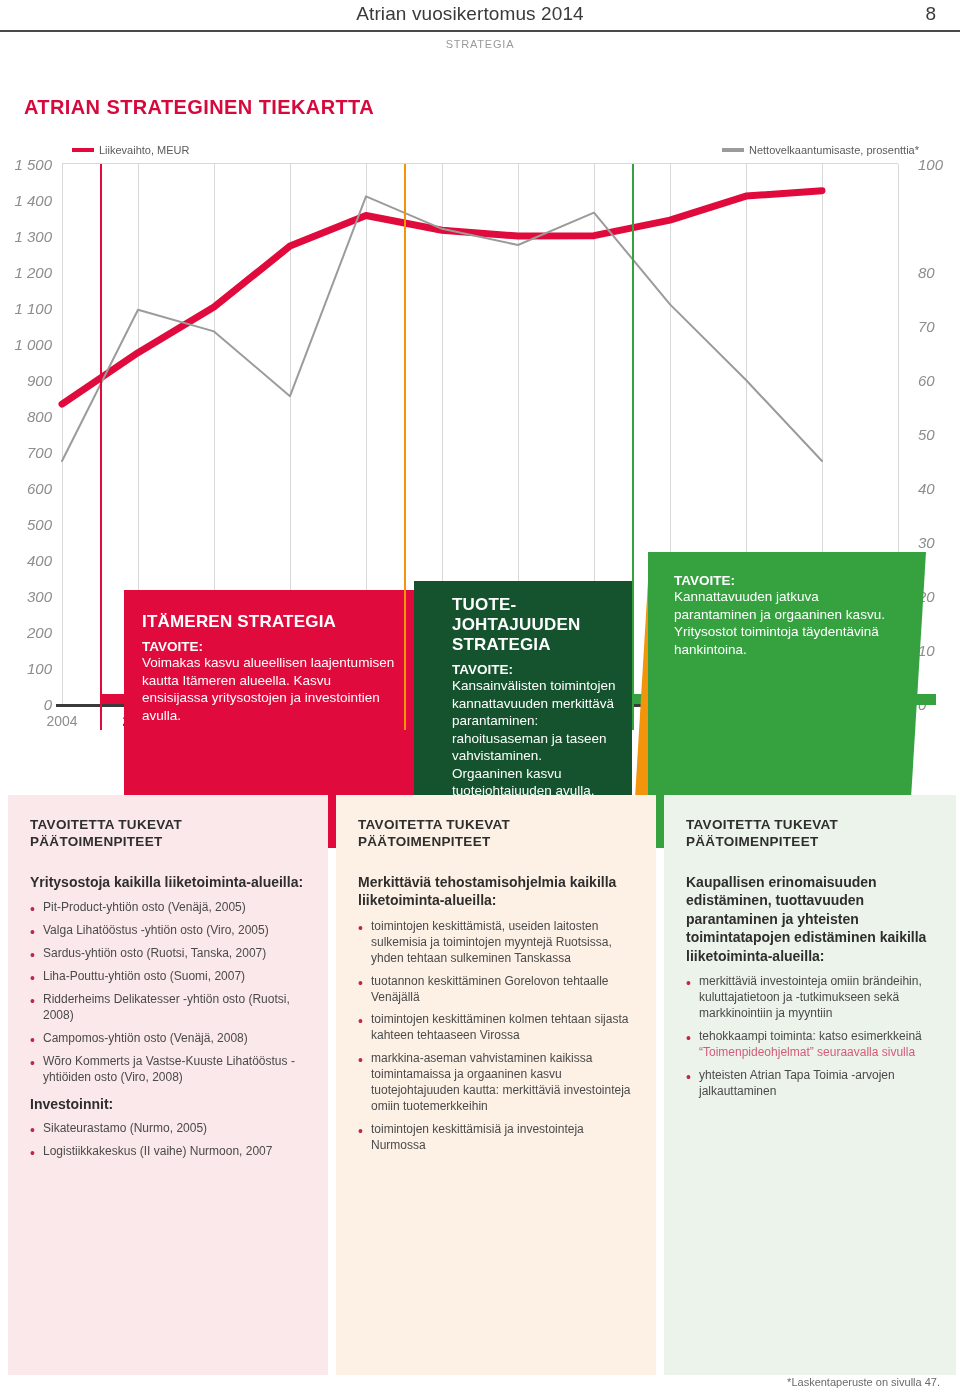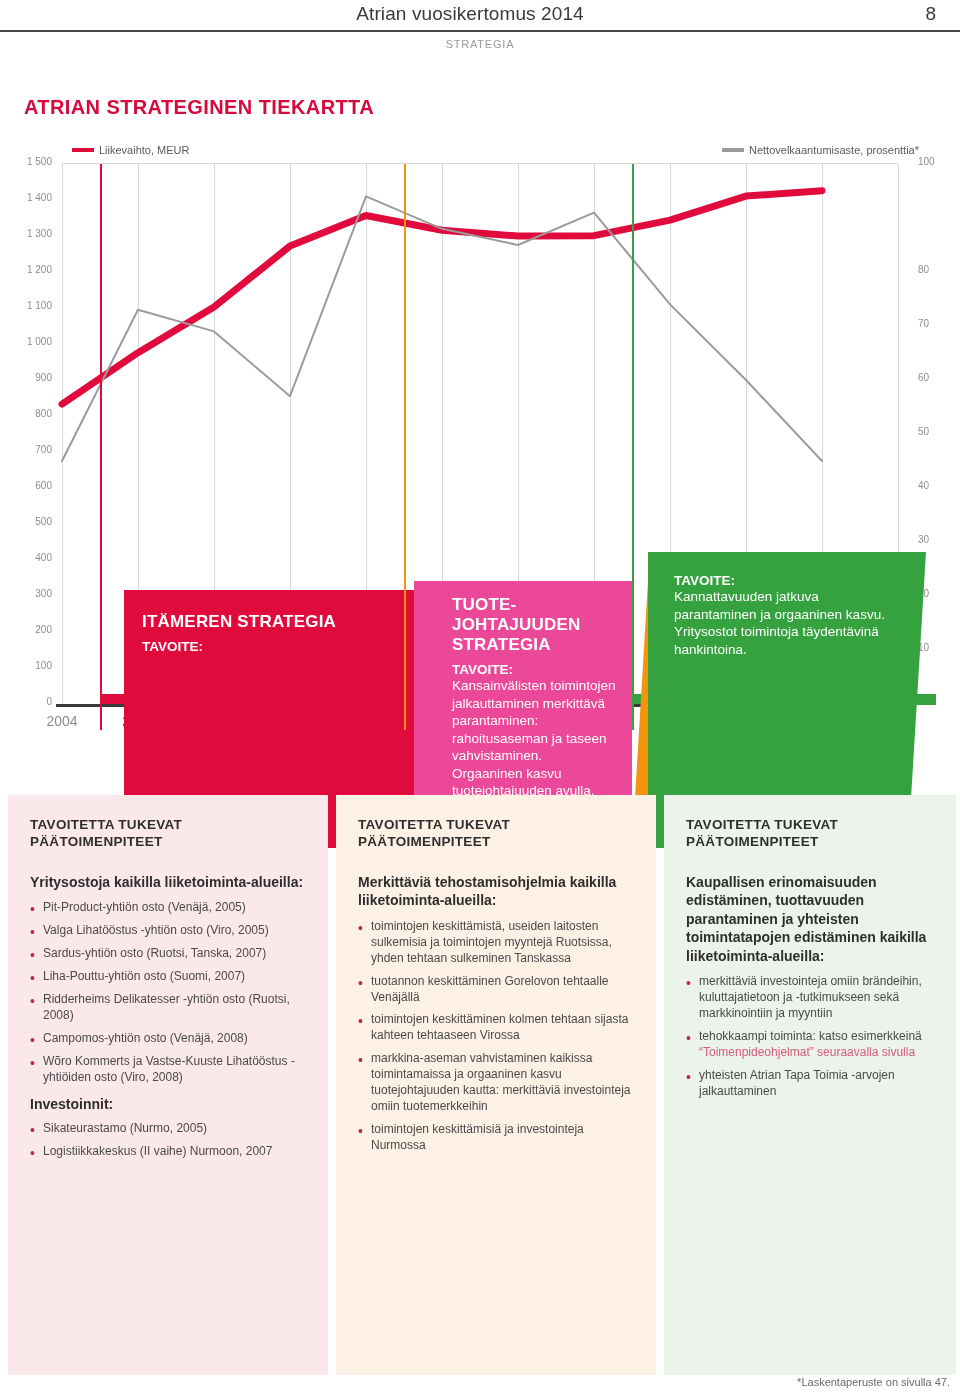--- a/index.html
+++ b/index.html
@@ -45,21 +45,21 @@
   #legend-right { left:722px; top:6px; }
 
   
   #plot {
     position:absolute; left:62px; top:26px; width:836px; height:540px;
   }
   .gridline { position:absolute; top:0; width:1px; height:540px; background:#d8d8d8; }
   #plot-top-rule { position:absolute; left:62px; top:25px; width:836px; height:1px; background:#d8d8d8; }
   #axis-baseline { position:absolute; left:56px; top:566px; width:848px; height:3px; background:#3a3a3a; }
 
-  .ytick { position:absolute; font-size:10px; color:#8d8d8d; }
+  .ytick { position:absolute; font-size:15px; color:#8d8d8d;font-style:italic; }
   .ytick-left  { right:908px; width:46px; text-align:right; }
   .ytick-right { left:918px;  width:40px; text-align:left; }
 
   .xtick { position:absolute; top:575px; font-size:14px; font-weight:bold; text-align:center; width:54px; }
 
   #band-strip { position:absolute; top:556px; height:11px; }
   .band { position:absolute; top:0; height:11px; }
 
   .period-divider { position:absolute; top:26px; width:2px; height:566px; }
 
@@ -71,21 +71,21 @@
     font-size:17px; font-weight:bold; line-height:1.18; letter-spacing:.2px;
   }
   .callout .c-goal-label { font-size:13.5px; font-weight:bold; margin-top:7px; }
   .callout .c-body { font-size:13.5px; line-height:1.30; }
 
   #callout-red    { left:124px; top:452px; width:290px; height:258px; background:#e00a3c; padding:22px 18px 0 18px; }
   #callout-red::after {
     content:""; position:absolute; right:-14px; top:0; width:0; height:0;
     border-style:solid; border-width:0 0 258px 14px; border-color:transparent transparent #e00a3c transparent;
   }
-  #callout-orange { left:414px; top:443px; width:218px; height:267px; background:#ec4899; padding:14px 16px 0 38px; }
+  #callout-orange { left:414px; top:443px; width:218px; height:267px; background:#14532d; padding:14px 16px 0 38px; }
   #callout-orange::after {
     content:""; position:absolute; right:-16px; top:0; width:0; height:0;
     border-style:solid; border-width:0 0 267px 16px; border-color:transparent transparent #f3940d transparent;
   }
   #callout-green  { left:648px; top:414px; width:260px; height:296px; background:#35a23f; padding:14px 18px 0 26px; }
   #callout-green::after {
     content:""; position:absolute; right:-18px; top:0; width:0; height:0;
     border-style:solid; border-width:296px 18px 0 0; border-color:#35a23f transparent transparent transparent;
   }
 
@@ -102,21 +102,21 @@
   .col-list li {
     font-size:12px; color:#4a4a4a; line-height:1.33; position:relative;
     padding-left:13px; margin-bottom:7px;
   }
   .col-list li::before {
     content:"•"; position:absolute; left:0; top:0; color:#c0264a; font-size:14px;
   }
   .sub-lead { font-size:14px; font-weight:bold; color:#2e2e2e; margin-top:10px; }
   .link-text { color:#d45b7a; }
 
-  #footnote { position:absolute; right:10px; top:1376px; font-size:11px; color:#6a6a6a; }
+  #footnote { position:absolute; right:20px; top:1376px; font-size:11px; color:#6a6a6a; }
 </style>
 </head>
 <body>
 
 <div id="doc-header">
   <div id="header-title">Atrian vuosikertomus 2014</div>
   <div id="page-number">8</div>
   <div id="header-rule"></div>
   <div id="section-label">STRATEGIA</div>
 </div>
@@ -202,26 +202,27 @@
   <svg class="series" id="series-svg">
       <polyline points="62,266.12 138,214.64000000000001 214,168.92000000000002 290,108.08000000000001 366,77.48000000000002 442,92.24000000000002 518,97.99999999999999 594,97.64000000000003 670,82.16 746,58.040000000000006 822,52.64" fill="none" stroke="#e00a3c" stroke-width="7" stroke-linecap="round" stroke-linejoin="round"></polyline>
       <polyline points="62,323 138,171.8 214,193.40000000000003 290,258.20000000000005 366,58.40000000000003 442,90.8 518,107.00000000000001 594,74.59999999999998 670,166.4 746,242 822,323" fill="none" stroke="#9b9b9b" stroke-width="2" stroke-linecap="round" stroke-linejoin="round"></polyline>
     </svg>
 
   <div id="axis-baseline"></div>
 
   <div class="callout" id="callout-red">
     <div class="c-title">ITÄMEREN STRATEGIA</div>
     <div class="c-goal-label">TAVOITE:</div>
+    <div class="c-body">Voimakas kasvu alueellisen laajentumisen kautta Itämeren alueella. Kasvu ensisijassa yritysostojen ja investointien avulla.</div>
   </div>
 
   <div class="callout" id="callout-orange">
     <div class="c-title">TUOTE-JOHTAJUUDEN STRATEGIA</div>
     <div class="c-goal-label">TAVOITE:</div>
-    <div class="c-body">Kansainvälisten toimintojen jalkauttaminen merkittävä parantaminen: rahoitusaseman ja taseen vahvistaminen. Orgaaninen kasvu tuotejohtajuuden avulla.</div>
+    <div class="c-body">Kansainvälisten toimintojen kannattavuuden merkittävä parantaminen: rahoitusaseman ja taseen vahvistaminen. Orgaaninen kasvu tuotejohtajuuden avulla.</div>
   </div>
 
   <div class="callout" id="callout-green">
     <div class="c-goal-label">TAVOITE:</div>
     <div class="c-body">Kannattavuuden jatkuva parantaminen ja orgaaninen kasvu. Yritysostot toimintoja täydentävinä hankintoina.</div>
   </div>
 <div class="period-divider" style="left: 100px; background: rgb(224, 10, 60);"></div>
     <div class="period-divider" style="left: 404px; background: rgb(243, 148, 13);"></div>
     <div class="period-divider" style="left: 632px; background: rgb(53, 162, 63);"></div>
   </div>

